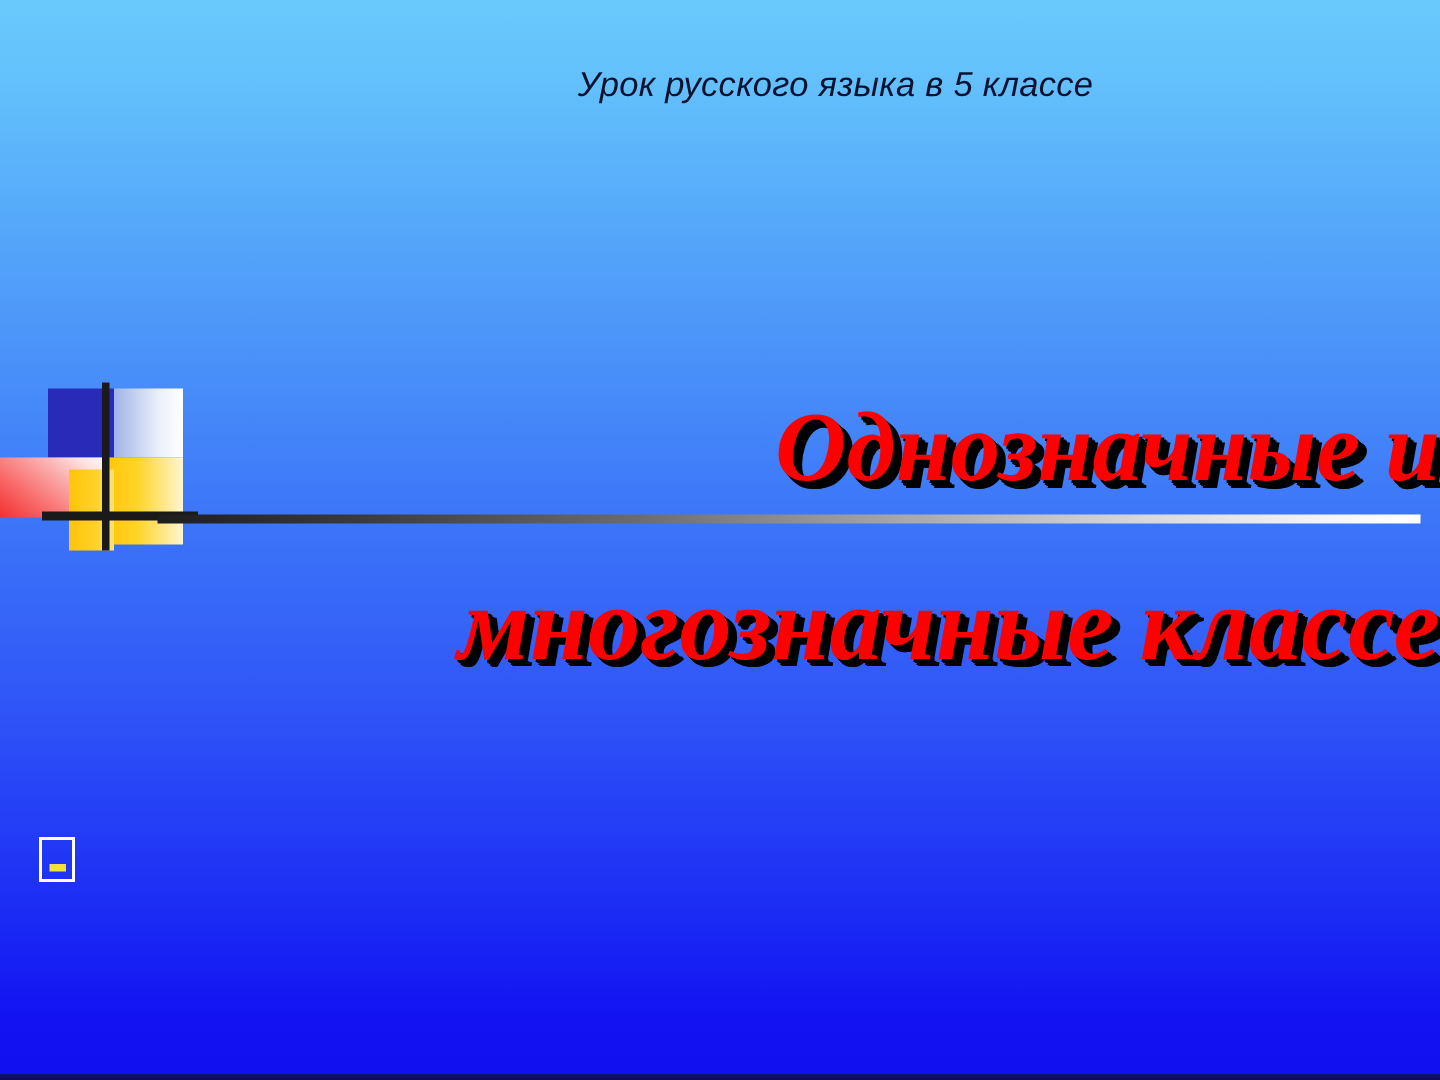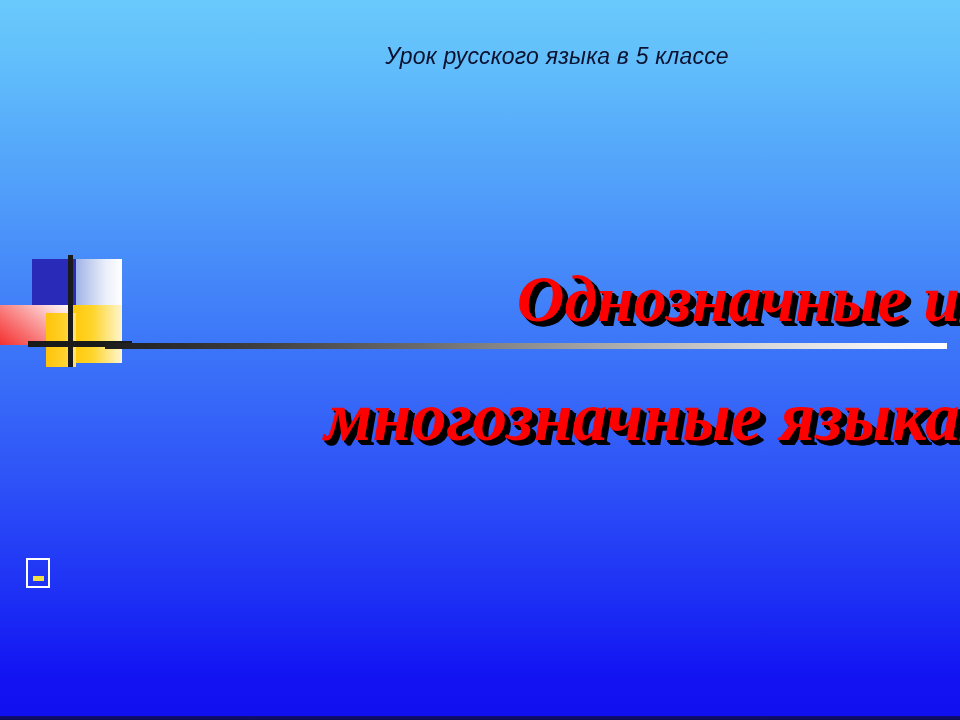--- a/index.html
+++ b/index.html
@@ -187,21 +187,21 @@
     <div class="rect-bluewhite"></div>
     <div class="rect-pink"></div>
     <div class="rect-yellow-a"></div>
     <div class="rect-yellow-b"></div>
     <div class="line-v"></div>
     <div class="line-h"></div>
   </div>
 
   <div id="title">
     <span class="tline tline-1">Однозначные и</span>
-    <span class="tline tline-2">многозначные языка</span>
+    <span class="tline tline-2">многозначные классе</span>
   </div>
 
   <div id="hrule"></div>
 
   <div id="placeholder">
     <div class="dash"></div>
   </div>
 
 </div>
 

